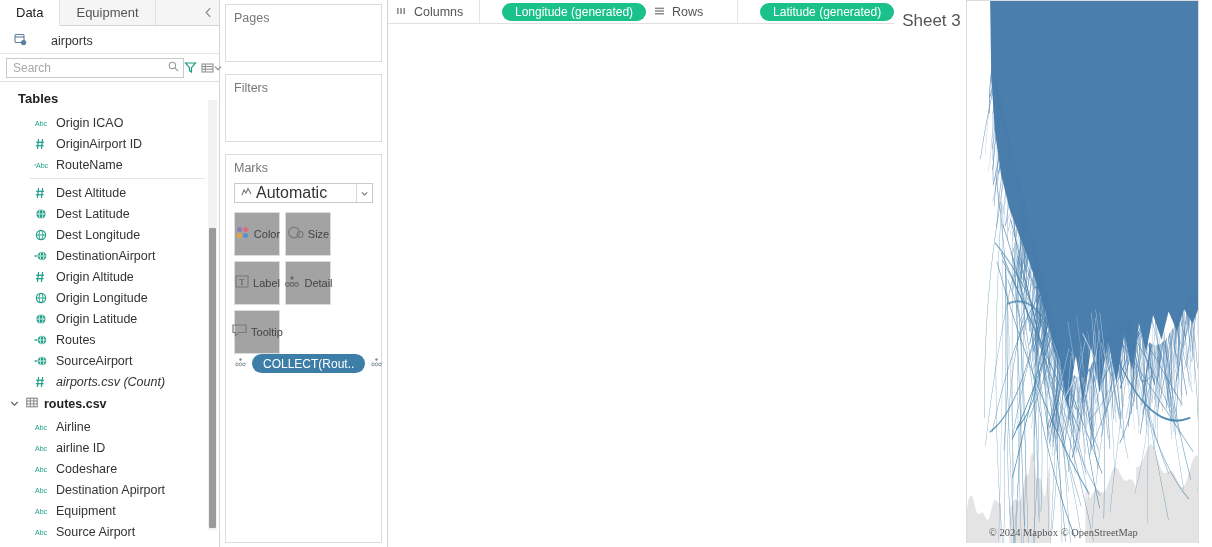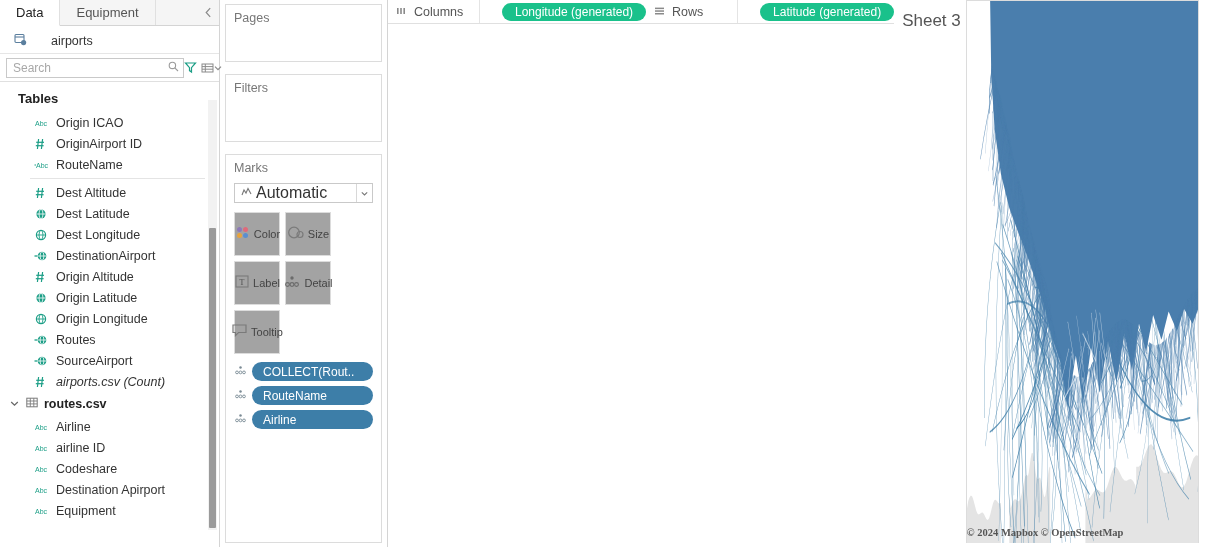--- a/index.html
+++ b/index.html
@@ -142,21 +142,21 @@
     margin-top: 9px; display: flex; flex-wrap: wrap; gap: 5px;
   }
   .prop-btn {
     width: 46px; height: 44px; border: 1px solid #dcdcdc;
     background: #a3a3a3; display: flex; flex-direction: row;
     align-items: center; justify-content: center; gap: 3px;
     cursor: pointer;
   }
   .prop-lbl { font-size: 11px; color: #444; }
 
-  .pill-list { margin-top: 8px; display: flex; flex-direction: column; gap: 5px; }
+  .pill-list { margin-top: 0; display: flex; flex-direction: row; gap: 5px; }
   .pill-row { display: flex; align-items: center; gap: 5px; }
   .pill-ico { width: 13px; color: #7b8b95; font-size: 8px; text-align: center; }
   .pill-blue {
     flex: 1; height: 19px; border-radius: 10px;
     background: #3d7ea8; color: #fff; font-size: 12px;
     display: flex; align-items: center; padding: 0 11px;
     white-space: nowrap; overflow: hidden; cursor: pointer;
   }
 
   
@@ -186,24 +186,24 @@
 
   #viz-wrap {
     flex: 1; margin: 0 4px 4px 5px;
     border: 1px solid #dcdcdc; border-bottom: none;
     position: relative; overflow: hidden; background: #fff;
   }
   #map-canvas { position: absolute; inset: 0; overflow: hidden; background: #fff; }
   #map-svg { position: absolute; inset: 0; width: 100%; height: 100%; }
 
   #attribution {
-    position: absolute; left: 0; bottom: 5px;
+    position: absolute; left: 22px; bottom: 5px;
     font-size: 10.5px; color: #555;
     font-family: "Liberation Serif", serif;
-    z-index: 20; white-space: nowrap; font-weight: bold;
+    z-index: 20; white-space: nowrap;
   }
   #bottom-strip {
     height: 9px; border-top: 1px solid #dcdcdc;
     background: #fff; margin: 0 4px 0 5px;
   }
 </style>
 </head>
 <body>
 
 <div id="app">
@@ -348,36 +348,36 @@
                 <line x1="8.6" y1="2" x2="7.4" y2="12" stroke="#1b9e86" stroke-width="1.2"></line>
                 <line x1="2.2" y1="5.3" x2="10" y2="5.3" stroke="#1b9e86" stroke-width="1.2"></line>
                 <line x1="1.8" y1="8.7" x2="9.6" y2="8.7" stroke="#1b9e86" stroke-width="1.2"></line>
               </svg>
             </span>
             <span>Origin Altitude</span>
           </div>
           <div class="field-row">
             <span class="field-ico">
               <svg width="14" height="14" viewBox="0 0 14 14" aria-hidden="true">
+                <circle cx="7" cy="7" r="4.6" fill="none" stroke="#1b9e86" stroke-width="1.2"></circle>
+                <ellipse cx="7" cy="7" rx="2" ry="4.6" fill="none" stroke="#1b9e86" stroke-width="0.9"></ellipse>
+                <line x1="2.4" y1="7" x2="11.6" y2="7" stroke="#1b9e86" stroke-width="0.9"></line>
+              </svg>
+            </span>
+            <span>Origin Longitude</span>
+          </div>
+          <div class="field-row">
+            <span class="field-ico">
+              <svg width="14" height="14" viewBox="0 0 14 14" aria-hidden="true">
                 <circle cx="7" cy="7" r="4.6" fill="#1b9e86"></circle>
                 <ellipse cx="7" cy="7" rx="2" ry="4.6" fill="none" stroke="#fff" stroke-width="0.8"></ellipse>
                 <line x1="2.4" y1="7" x2="11.6" y2="7" stroke="#fff" stroke-width="0.8"></line>
               </svg>
             </span>
             <span>Origin Latitude</span>
-          </div>
-          <div class="field-row">
-            <span class="field-ico">
-              <svg width="14" height="14" viewBox="0 0 14 14" aria-hidden="true">
-                <circle cx="7" cy="7" r="4.6" fill="none" stroke="#1b9e86" stroke-width="1.2"></circle>
-                <ellipse cx="7" cy="7" rx="2" ry="4.6" fill="none" stroke="#1b9e86" stroke-width="0.9"></ellipse>
-                <line x1="2.4" y1="7" x2="11.6" y2="7" stroke="#1b9e86" stroke-width="0.9"></line>
-              </svg>
-            </span>
-            <span>Origin Longitude</span>
           </div>
           <div class="field-row">
             <span class="field-ico">
               <svg width="14" height="14" viewBox="0 0 14 14" aria-hidden="true">
                 <circle cx="8" cy="7" r="4.3" fill="#1b9e86"></circle>
                 <ellipse cx="8" cy="7" rx="1.9" ry="4.3" fill="none" stroke="#fff" stroke-width="0.8"></ellipse>
                 <line x1="3.7" y1="7" x2="12.3" y2="7" stroke="#fff" stroke-width="0.8"></line>
                 <line x1="0.5" y1="7" x2="3.4" y2="7" stroke="#1b9e86" stroke-width="1.3"></line>
               </svg>
             </span>
@@ -450,20 +450,28 @@
             </span>
             <span>Destination Apirport</span>
           </div>
           <div class="field-row">
             <span class="field-ico">
               <svg width="14" height="14" viewBox="0 0 14 14" aria-hidden="true">
                 <text x="7" y="10" font-size="7" text-anchor="middle" fill="#1b9e86" font-family="Liberation Sans, sans-serif">Abc</text>
               </svg>
             </span>
             <span>Equipment</span>
+          </div>
+          <div class="field-row">
+            <span class="field-ico">
+              <svg width="14" height="14" viewBox="0 0 14 14" aria-hidden="true">
+                <text x="7" y="10" font-size="7" text-anchor="middle" fill="#1b9e86" font-family="Liberation Sans, sans-serif">Abc</text>
+              </svg>
+            </span>
+            <span>Source Airport</span>
           </div>
         </div>
     </div>
 
     <div id="pane-scrollbar">
       <div id="pane-thumb"></div>
     </div>
   </div>
 
   <div id="cards">

